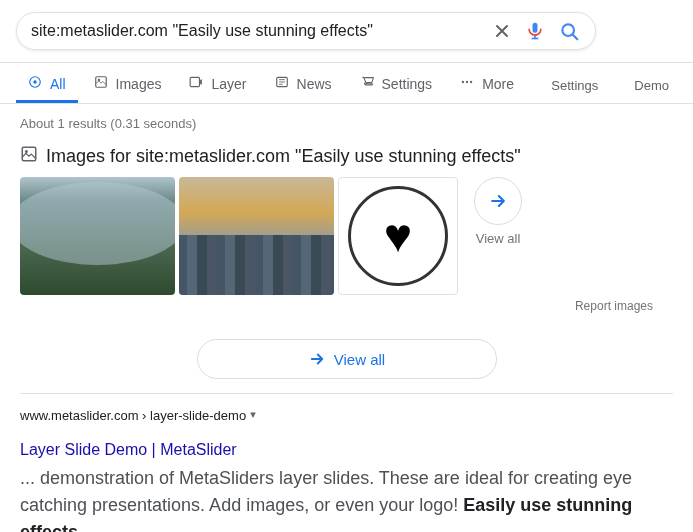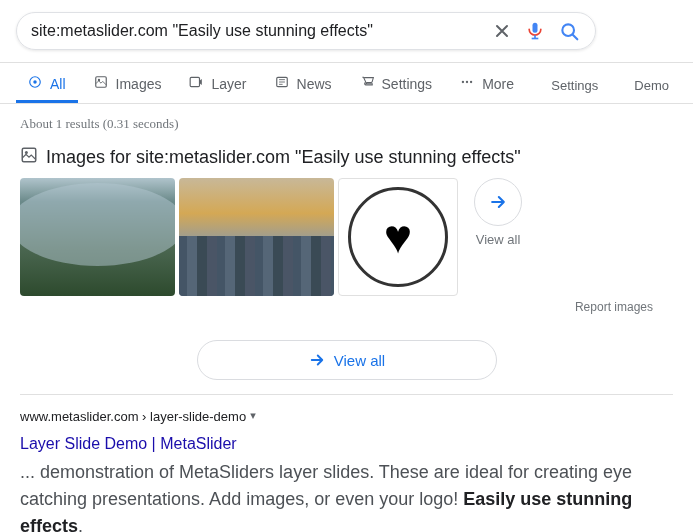--- a/index.html
+++ b/index.html
@@ -89,21 +89,20 @@
       color: #5f6368;
       cursor: pointer;
       padding: 8px 8px;
     }
 
     
     .results-info {
       padding: 12px 20px 6px;
       font-size: 13px;
       color: #70757a;
-      font-family: Liberation Serif, serif;
     }
 
     
     .images-section {
       padding: 8px 20px 12px;
     }
     .images-header {
       display: flex;
       align-items: center;
       gap: 8px;
@@ -259,21 +258,21 @@
     
     .search-result {
       padding: 14px 20px 10px;
     }
     .result-url {
       font-size: 13px;
       color: #202124;
       display: flex;
       align-items: flex-start;
       gap: 4px;
-      margin-bottom: 10px;
+      margin-bottom: 17px;
     }
     .result-url-text {
       color: #202124;
       font-size: 13px;
     }
     .result-url-arrow {
       color: #5f6368;
       font-size: 11px;
       cursor: pointer;
     }

